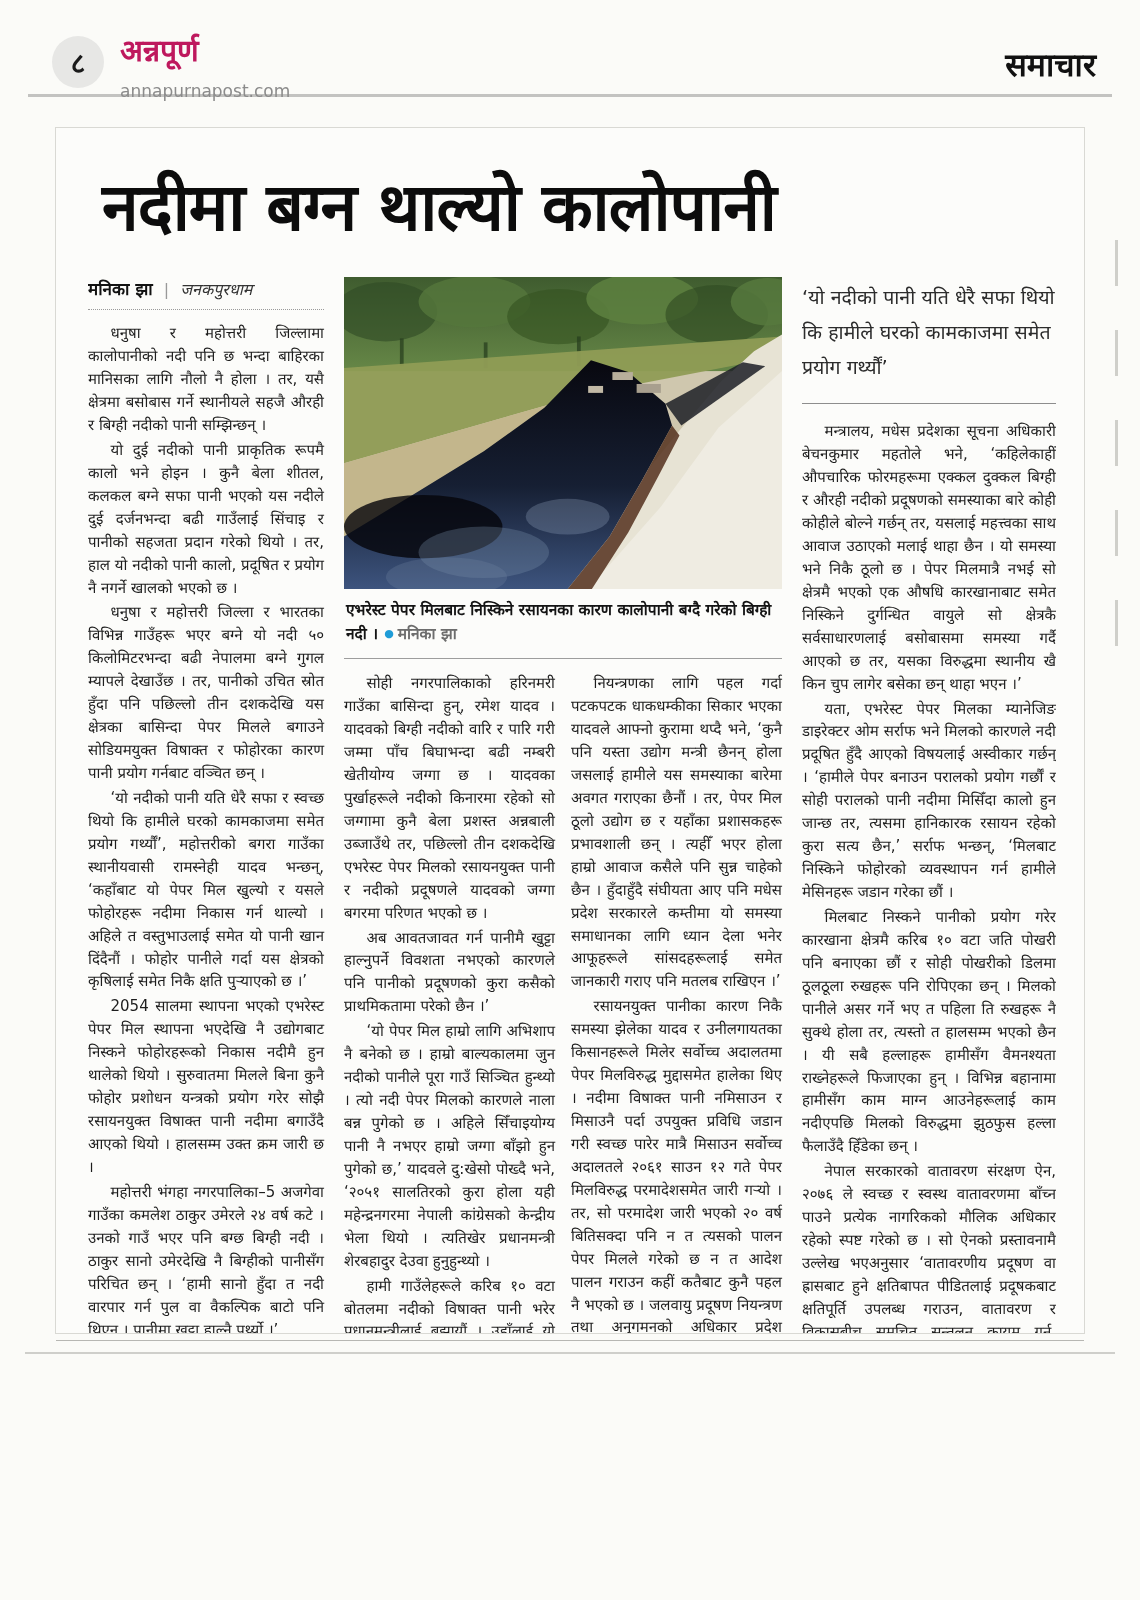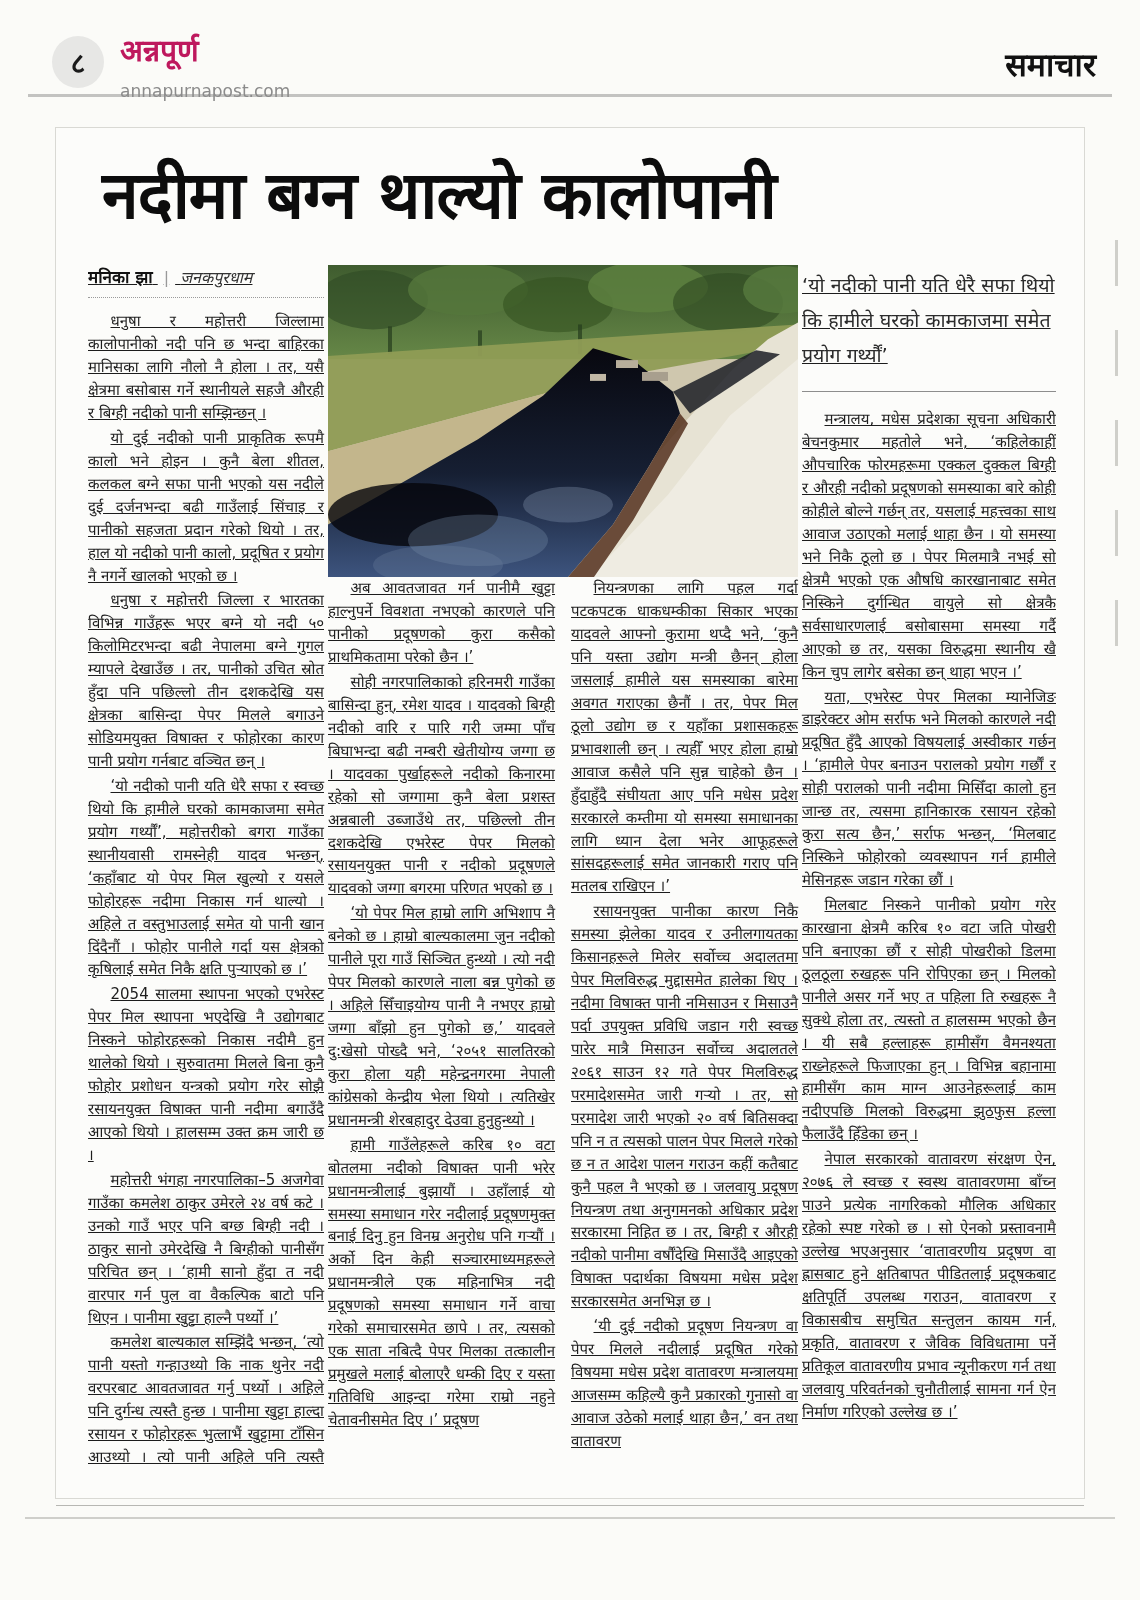--- a/index.html
+++ b/index.html
@@ -22,31 +22,31 @@
   .logo-block { margin-left:16px; }
   .logo-title { color:#be185d; font-size:30px; font-weight:bold; line-height:1.1; }
   .logo-url { color:#8b8b8b; font-size:17px; margin-top:14px; }
   .section-title { margin-left:auto; font-size:32px; font-weight:600; color:#111; margin-top:8px; }
   .header-rule { height:3px; background:#c3c3c1; margin:10px 28px 0 28px; }
 
   
   .article {
     margin:30px 55px 0 55px;
     border:1px solid #d9d9d4;
-    padding:14px 28px 0 32px;
-    height:1372px;
+    padding:26px 28px 0 32px;
+    height:1207px;
     overflow:hidden;
     background:#fcfcfa;
   }
   .headline {
     font-size:66px; font-weight:800; color:#0c0c0c;
     letter-spacing:-1px; line-height:1.2;
     margin:14px 0 30px 14px;
   }
-  .article-body { display:flex; gap:4px; height:1200px; overflow:hidden;text-decoration:underline; }
+  .article-body { display:flex; gap:20px; height:1200px; overflow:hidden; }
 
   
   .col-left  { width:236px; flex:none; }
   .col-mid   { flex:1; min-width:0; }
   .col-right { width:254px; flex:none; }
 
   .byline { padding-bottom:9px; border-bottom:1px dotted #9a9a9a; margin-bottom:12px; }
   .byline .author { font-weight:bold; font-size:17px; color:#121212; }
   .byline .sep { color:#999; margin:0 6px; }
   .byline .place { font-style:italic; font-size:16px; color:#333; }
@@ -152,24 +152,27 @@
           <ellipse cx="85" cy="252" rx="85" ry="32" fill="#05050a" opacity="0.8"></ellipse>
           <ellipse cx="150" cy="278" rx="70" ry="26" fill="#7e95b1" opacity="0.3"></ellipse>
           <ellipse cx="240" cy="242" rx="45" ry="18" fill="#9db1c8" opacity="0.28"></ellipse>
           <ellipse cx="110" cy="303" rx="65" ry="20" fill="#6c82a0" opacity="0.3"></ellipse>
           <polygon points="352,150 320,205 285,262 240,315 266,315 305,258 338,200 360,160" fill="#53301d" opacity="0.85"></polygon>
           <rect x="288" y="96" width="22" height="8" fill="#b7ae9b"></rect>
           <rect x="314" y="108" width="26" height="9" fill="#a89f8e"></rect>
           <rect x="262" y="110" width="16" height="7" fill="#c2b9a6"></rect>
         </svg>
       </div>
+      <div class="caption">
+        <span>एभरेस्ट पेपर मिलबाट निस्किने रसायनका कारण कालोपानी बग्दै गरेको बिग्ही नदी ।</span><span class="cap-bullet">●</span><span class="cap-credit">मनिका झा</span>
+      </div>
       <div class="mid-cols">
         <div>
+          <p class="body-text">सोही नगरपालिकाको हरिनमरी गाउँका बासिन्दा हुन्, रमेश यादव । यादवको बिग्ही नदीको वारि र पारि गरी जम्मा पाँच बिघाभन्दा बढी नम्बरी खेतीयोग्य जग्गा छ । यादवका पुर्खाहरूले नदीको किनारमा रहेको सो जग्गामा कुनै बेला प्रशस्त अन्नबाली उब्जाउँथे तर, पछिल्लो तीन दशकदेखि एभरेस्ट पेपर मिलको रसायनयुक्त पानी र नदीको प्रदूषणले यादवको जग्गा बगरमा परिणत भएको छ ।</p>
           <p class="body-text">अब आवतजावत गर्न पानीमै खुट्टा हाल्नुपर्ने विवशता नभएको कारणले पनि पानीको प्रदूषणको कुरा कसैको प्राथमिकतामा परेको छैन ।’</p>
-          <p class="body-text">सोही नगरपालिकाको हरिनमरी गाउँका बासिन्दा हुन्, रमेश यादव । यादवको बिग्ही नदीको वारि र पारि गरी जम्मा पाँच बिघाभन्दा बढी नम्बरी खेतीयोग्य जग्गा छ । यादवका पुर्खाहरूले नदीको किनारमा रहेको सो जग्गामा कुनै बेला प्रशस्त अन्नबाली उब्जाउँथे तर, पछिल्लो तीन दशकदेखि एभरेस्ट पेपर मिलको रसायनयुक्त पानी र नदीको प्रदूषणले यादवको जग्गा बगरमा परिणत भएको छ ।</p>
           <p class="body-text">‘यो पेपर मिल हाम्रो लागि अभिशाप नै बनेको छ । हाम्रो बाल्यकालमा जुन नदीको पानीले पूरा गाउँ सिञ्चित हुन्थ्यो । त्यो नदी पेपर मिलको कारणले नाला बन्न पुगेको छ । अहिले सिँचाइयोग्य पानी नै नभएर हाम्रो जग्गा बाँझो हुन पुगेको छ,’ यादवले दु:खेसो पोख्दै भने, ‘२०५१ सालतिरको कुरा होला यही महेन्द्रनगरमा नेपाली कांग्रेसको केन्द्रीय भेला थियो । त्यतिखेर प्रधानमन्त्री शेरबहादुर देउवा हुनुहुन्थ्यो ।</p>
           <p class="body-text">हामी गाउँलेहरूले करिब १० वटा बोतलमा नदीको विषाक्त पानी भरेर प्रधानमन्त्रीलाई बुझायौं । उहाँलाई यो समस्या समाधान गरेर नदीलाई प्रदूषणमुक्त बनाई दिनु हुन विनम्र अनुरोध पनि गर्‍यौं । अर्को दिन केही सञ्चारमाध्यमहरूले प्रधानमन्त्रीले एक महिनाभित्र नदी प्रदूषणको समस्या समाधान गर्ने वाचा गरेको समाचारसमेत छापे । तर, त्यसको एक साता नबित्दै पेपर मिलका तत्कालीन प्रमुखले मलाई बोलाएरै धम्की दिए र यस्ता गतिविधि आइन्दा गरेमा राम्रो नहुने चेतावनीसमेत दिए ।’ प्रदूषण</p>
         </div>
         <div>
           <p class="body-text">नियन्त्रणका लागि पहल गर्दा पटकपटक धाकधम्कीका सिकार भएका यादवले आफ्नो कुरामा थप्दै भने, ‘कुनै पनि यस्ता उद्योग मन्त्री छैनन् होला जसलाई हामीले यस समस्याका बारेमा अवगत गराएका छैनौं । तर, पेपर मिल ठूलो उद्योग छ र यहाँका प्रशासकहरू प्रभावशाली छन् । त्यहीँ भएर होला हाम्रो आवाज कसैले पनि सुन्न चाहेको छैन । हुँदाहुँदै संघीयता आए पनि मधेस प्रदेश सरकारले कम्तीमा यो समस्या समाधानका लागि ध्यान देला भनेर आफूहरूले सांसदहरूलाई समेत जानकारी गराए पनि मतलब राखिएन ।’</p>
           <p class="body-text">रसायनयुक्त पानीका कारण निकै समस्या झेलेका यादव र उनीलगायतका किसानहरूले मिलेर सर्वोच्च अदालतमा पेपर मिलविरुद्ध मुद्दासमेत हालेका थिए । नदीमा विषाक्त पानी नमिसाउन र मिसाउनै पर्दा उपयुक्त प्रविधि जडान गरी स्वच्छ पारेर मात्रै मिसाउन सर्वोच्च अदालतले २०६१ साउन १२ गते पेपर मिलविरुद्ध परमादेशसमेत जारी गर्‍यो । तर, सो परमादेश जारी भएको २० वर्ष बितिसक्दा पनि न त त्यसको पालन पेपर मिलले गरेको छ न त आदेश पालन गराउन कहीं कतैबाट कुनै पहल नै भएको छ । जलवायु प्रदूषण नियन्त्रण तथा अनुगमनको अधिकार प्रदेश सरकारमा निहित छ । तर, बिग्ही र औरही नदीको पानीमा वर्षौंदेखि मिसाउँदै आइएको विषाक्त पदार्थका विषयमा मधेस प्रदेश सरकारसमेत अनभिज्ञ छ ।</p>
           <p class="body-text">‘यी दुई नदीको प्रदूषण नियन्त्रण वा पेपर मिलले नदीलाई प्रदूषित गरेको विषयमा मधेस प्रदेश वातावरण मन्त्रालयमा आजसम्म कहिल्यै कुनै प्रकारको गुनासो वा आवाज उठेको मलाई थाहा छैन,’ वन तथा वातावरण</p>
         </div>
       </div>
     </div>

